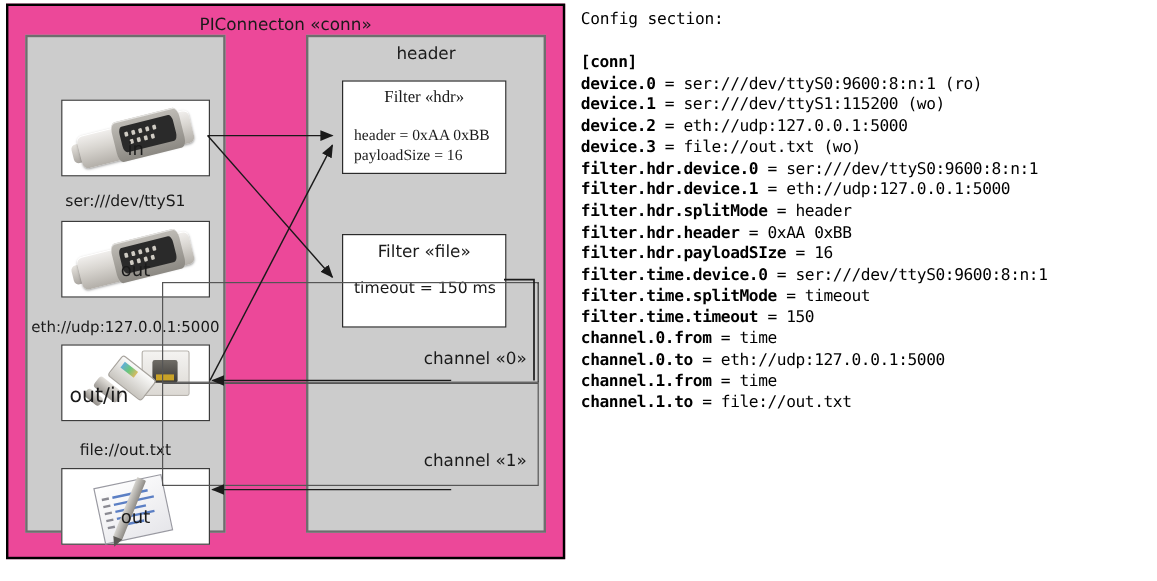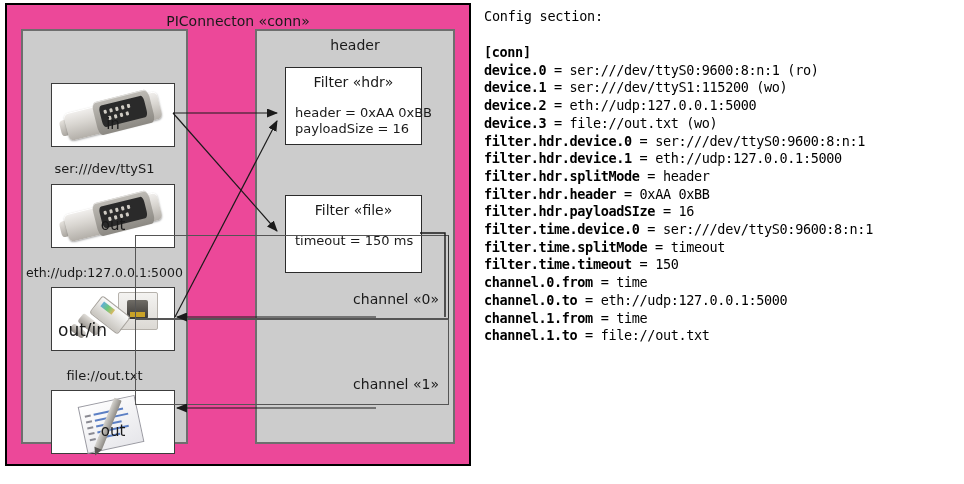--- a/index.html
+++ b/index.html
@@ -367,21 +367,21 @@
         <span class="ln" style="top:28px;width:32px;"></span>
         <span class="ln" style="top:34px;width:22px;"></span>
         <span class="pencil"></span>
       </span>
     </div>
   </div>
 
   <div class="panel" id="filters-panel">
     <div class="panel-title">header</div>
 
-    <div class="filter-box" style="left:28px;top:36px;width:137px;height:78px;">
+    <div class="filter-box" style="left:28px;top:36px;width:137px;height:78px;font-family:Liberation Serif, serif;">
       <span class="filter-title">Filter «hdr»</span>
       <span class="filter-prop" style="top:37px;">header = 0xAA 0xBB</span>
       <span class="filter-prop" style="top:53px;">payloadSize = 16</span>
     </div>
 
     <div class="filter-box" style="left:28px;top:164px;width:137px;height:78px;">
       <span class="filter-title">Filter «file»</span>
       <span class="filter-prop" style="top:37px;">timeout = 150 ms</span>
     </div>
 

